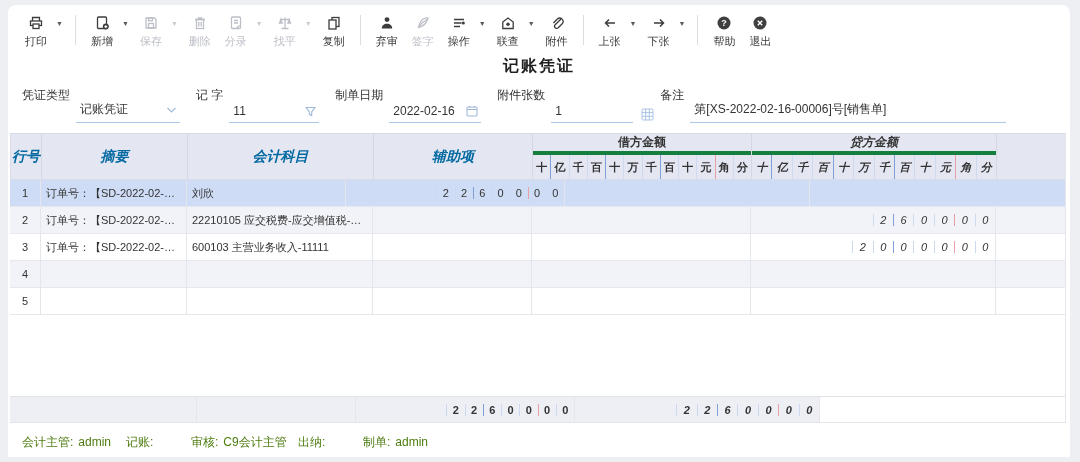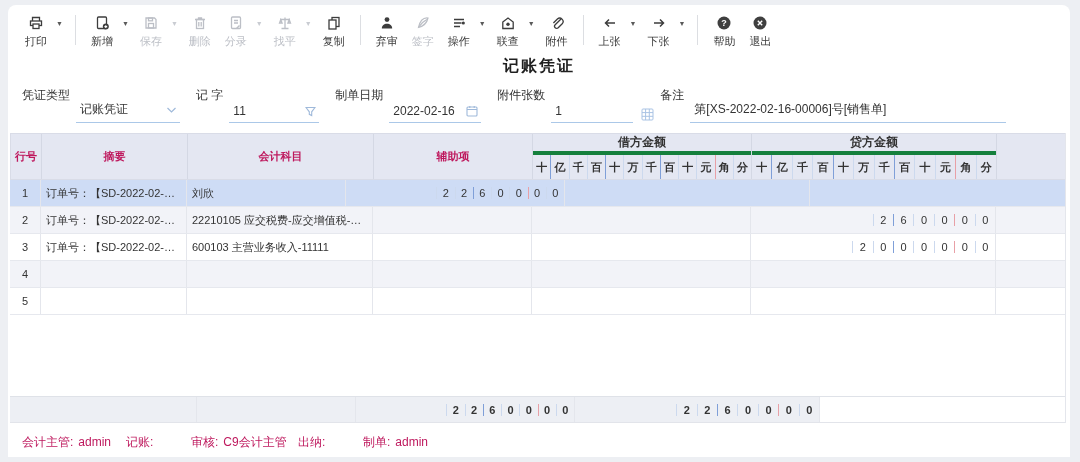--- a/index.html
+++ b/index.html
@@ -33,28 +33,28 @@
   .f-ic { color:#9fb9da; display:flex; }
   .gap { width:16px; flex:0 0 auto; }
   .w-type { width:104px; } .w-word { width:90px; } .w-date { width:92px; } .w-att { width:82px; }
   .w-remark { flex:1 1 auto; }
   .mini-ic { color:#a9c3e4; margin:0 6px 2px 8px; display:flex; }
 
   
   .grid { margin:2px 4px 0 2px; font-size:11px; color:#333; border-right:1px solid #e4e6ec; }
   .hdr { display:flex; background:#e4e7f2; border:1px solid #d9dce7; border-right:none; height:47px; }
   .hcell { display:flex; align-items:center; justify-content:center;
-    font-weight:bold; font-size:11px; color:#be185d; border-left:1px solid #d4d8e4; }
+    font-weight:bold; font-size:14px; color:#0369a1; border-left:1px solid #d4d8e4;font-style:italic; }
   .hcell:first-child { border-left:none; }
   .c-no   { width:30px;  flex:0 0 auto; }
   .c-sum  { width:146px; flex:0 0 auto; }
   .c-acc  { width:186px; flex:0 0 auto; }
   .c-aux  { width:159px; flex:0 0 auto; }
   .c-amt  { width:219px; flex:0 0 auto; }
-  .c-amt2 { width:245px; flex:0 0 auto; }
+  .c-amt2 { width:245px; flex:0 0 auto;font-style:italic; }
   .c-fill { flex:1 1 auto; }
   .hgroupcol { display:flex; flex-direction:column; border-left:1px solid #d4d8e4; }
   .hgroup { height:23px; display:flex; align-items:center; justify-content:center;
     font-weight:bold; font-size:12px; border-bottom:4px solid #15803d; }
   .hdigits { height:24px; font-weight:bold; font-size:11px; }
 
   .dgrid { display:flex; height:100%; }
   .dcell { flex:1 1 0; display:flex; align-items:center; justify-content:center; overflow:hidden; }
   .dgrid .dcell:nth-child(2), .dgrid .dcell:nth-child(5), .dgrid .dcell:nth-child(8)
     { border-left:1px solid #7f9fd8; }
@@ -71,21 +71,21 @@
   .tcell:first-child { border-left:none; justify-content:center; }
   .tcell.txt { padding:0 5px; text-overflow:ellipsis; display:block; line-height:26px; }
   .spacer { height:81px; background:#ffffff; }
   .trow.total { background:#edeff4; border-top:1px solid #dfe2e8; border-bottom:1px solid #e2e4ea;
     font-weight:bold; }
   .trow.total .c-merged { width:176px; flex:0 0 auto; display:flex; align-items:center;
     padding-left:10px; font-size:12px; }
   .trow.total .c-fill { background:#ffffff; }
 
   
-  .sign-row { display:flex; padding:11px 0 0 14px; font-size:12px; color:#be185d; }
+  .sign-row { display:flex; padding:11px 0 0 14px; font-size:12px; color:#4d7c0f; }
   .sg { white-space:nowrap; }
   .sg .v { margin-left:5px; }
   .sg1 { width:104px; } .sg2 { width:65px; } .sg3 { width:107px; } .sg4 { width:65px; }
 </style>
 </head>
 <body>
 
 <div class="window">
 
   <div class="toolbar">

